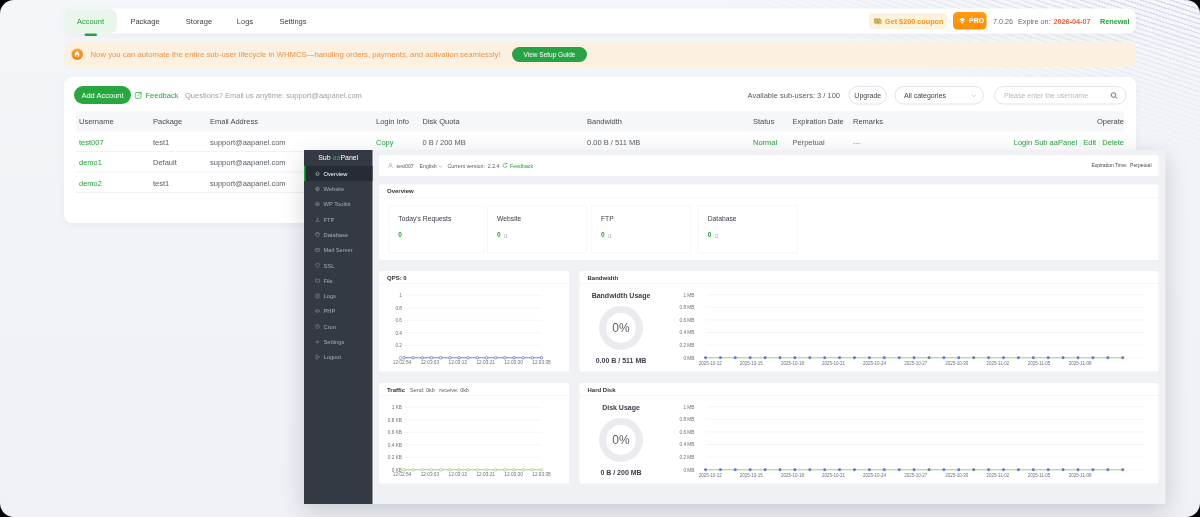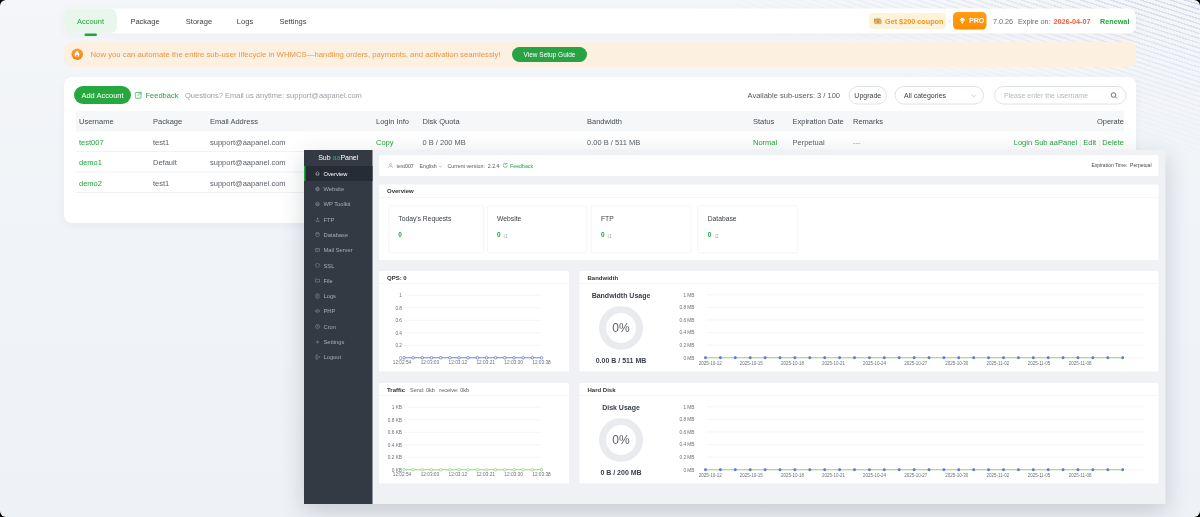--- a/index.html
+++ b/index.html
@@ -1,17 +1,17 @@
 <!DOCTYPE html>
 <html><head>
 <meta charset="utf-8">
 <style>
 html,body{margin:0;padding:0;background:#000;}
 *{box-sizing:border-box;}
-#stage{position:relative;width:1200px;height:517px;overflow:hidden;border-radius:6px;
+#stage{position:relative;width:1200px;height:517px;overflow:hidden;border-radius:14px;
   background:linear-gradient(180deg,#f4f6f9 0%,#f0f3f7 45%,#eef1f5 100%);
   font-family:"Liberation Sans",sans-serif;text-decoration:underline;}
 #stripes{position:absolute;right:-160px;top:-120px;width:760px;height:400px;
   transform:rotate(18deg);
   background:repeating-linear-gradient(180deg, rgba(164,168,214,0.40) 0 1.4px, rgba(255,255,255,0) 1.4px 4.6px);
   -webkit-mask-image:linear-gradient(180deg, #000 0%, rgba(0,0,0,0.9) 15%, rgba(0,0,0,0.45) 30%, rgba(0,0,0,0.15) 42%, transparent 56%);
   mask-image:linear-gradient(180deg, #000 0%, rgba(0,0,0,0.9) 15%, rgba(0,0,0,0.45) 30%, rgba(0,0,0,0.15) 42%, transparent 56%);}
 #design{position:absolute;top:0;left:0;width:2400px;height:1034px;transform:scale(0.5);transform-origin:0 0;}
 .abs{position:absolute;}
 .abs,.tab,.toprow,.ctrl,.th,.cell,.nv,.mi,.bt,#banner-text,.scard .t{white-space:nowrap;}

